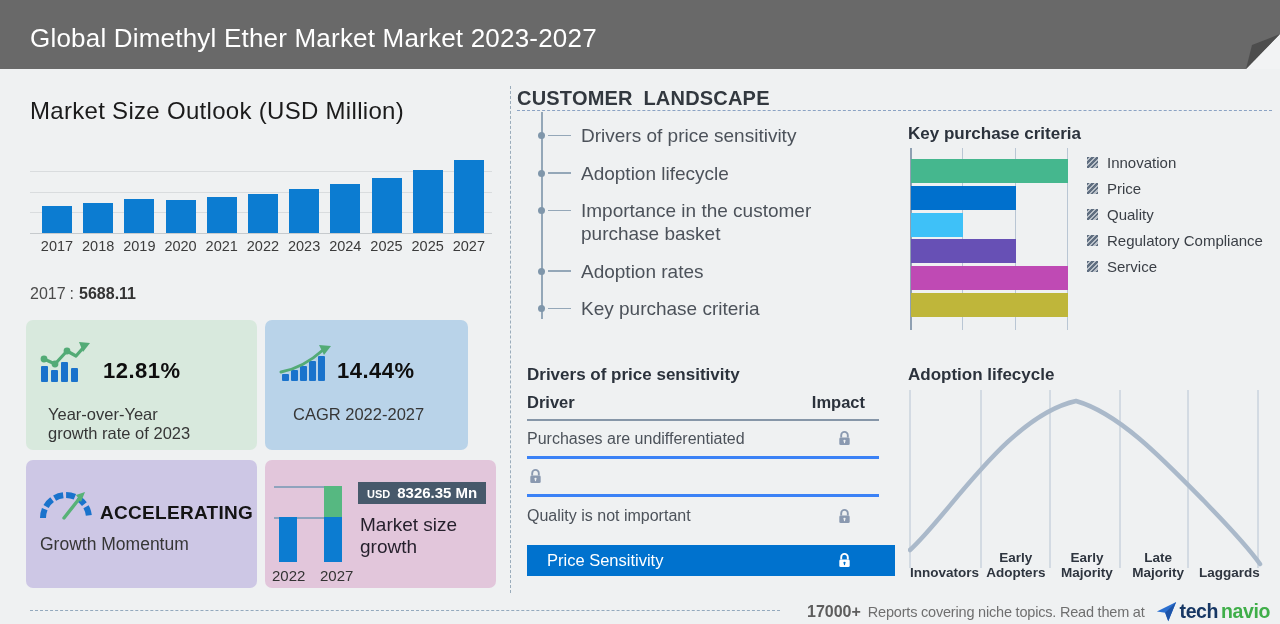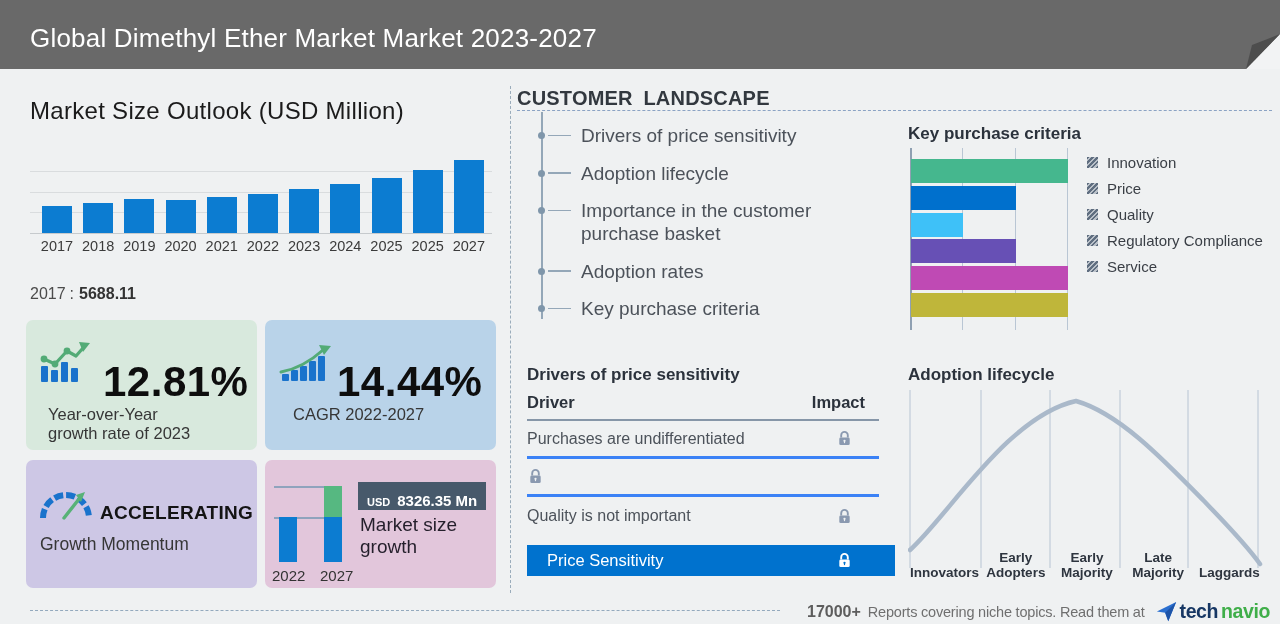--- a/index.html
+++ b/index.html
@@ -29,35 +29,35 @@
   .ms-col { position:relative; width:38px; display:flex; justify-content:center; align-items:flex-end; height:100%; }
   .ms-bar { width:30px; background:#0c7cd1; }
   .ms-xlabel { position:absolute; top:100%; margin-top:5px; left:50%; transform:translateX(-50%); font-size:14.5px; color:#3b3b3b; white-space:nowrap; }
   .ms-callout { left:30px; top:285px; font-size:16px; color:#4b4b4b; }
   .ms-callout .v { font-weight:bold; color:#333; margin-left:5px; }
   .ms-callout .sep { margin-left:4px; }
 
   
   .card { position:absolute; border-radius:7px; }
   #card-yoy  { left:26px;  top:320px; width:231px; height:130px; background:#d8e9dd; }
-  #card-cagr { left:265px; top:320px; width:231px; height:130px; background:#b9d3e9; }
+  #card-cagr { left:265px; top:320px; width:203px; height:130px; background:#b9d3e9; }
   #card-mom  { left:26px;  top:460px; width:231px; height:128px; background:#cdc7e5; }
   #card-gro  { left:265px; top:460px; width:231px; height:128px; background:#e2c6db; }
-  .big-pct { position:absolute; font-size:42px; font-weight:bold; color:#0e0e0e; letter-spacing:.5px; }
+  .big-pct { position:absolute; font-size:22px; font-weight:bold; color:#0e0e0e; letter-spacing:.5px; }
   .card-sub { position:absolute; font-size:16.5px; color:#363636; line-height:19px;margin-left:8px; }
   .acc-label { position:absolute; left:74px; top:42px; font-size:19px; font-weight:bold; color:#141414; letter-spacing:.3px; }
   .mom-label { position:absolute; left:14px; top:74px; font-size:17.5px; color:#363636; }
   .icon-abs { position:absolute; }
 
   
   .mini { position:absolute; left:9px; top:26px; width:68px; height:76px; }
   .mini-line { position:absolute; left:0; right:0; height:1.5px; background:#8fa3bd; }
   .mini-bar { position:absolute; width:18px; }
   .mini-year { position:absolute; top:81px; font-size:15px; color:#333; }
-  .badge { position:absolute; left:93px; top:22px; height:28px; background:#47596b; color:#fff; display:flex; align-items:baseline; gap:7px; padding:10px 9px; }
+  .badge { position:absolute; left:93px; top:22px; height:22px; background:#47596b; color:#fff; display:flex; align-items:baseline; gap:7px; padding:2px 9px; }
   .badge .cur { font-size:11px; font-weight:bold; }
   .badge .val { font-size:15px; font-weight:bold; }
   .gro-label { position:absolute; left:95px; top:54px; font-size:19px; color:#241f2b; line-height:22px; }
 
   
   .vdash { left:510px; top:86px; height:507px; width:0; border-left:1.5px dashed #9aacbb; }
   .hdash { left:517px; top:110px; width:755px; height:0; border-top:1.5px dashed #8ba3c4; }
   .fdash { left:30px; top:610px; width:750px; height:0; border-top:1.5px dashed #93a9bd; }
 
   

